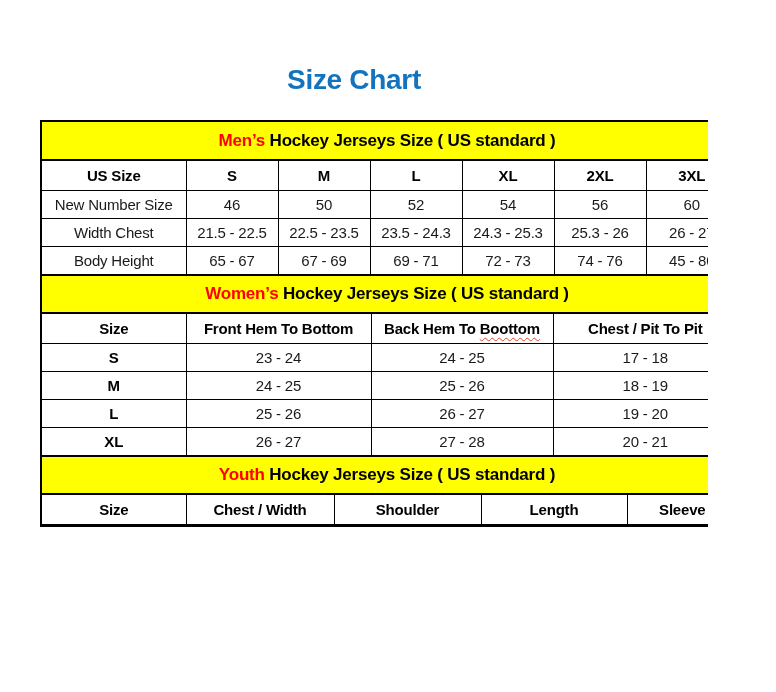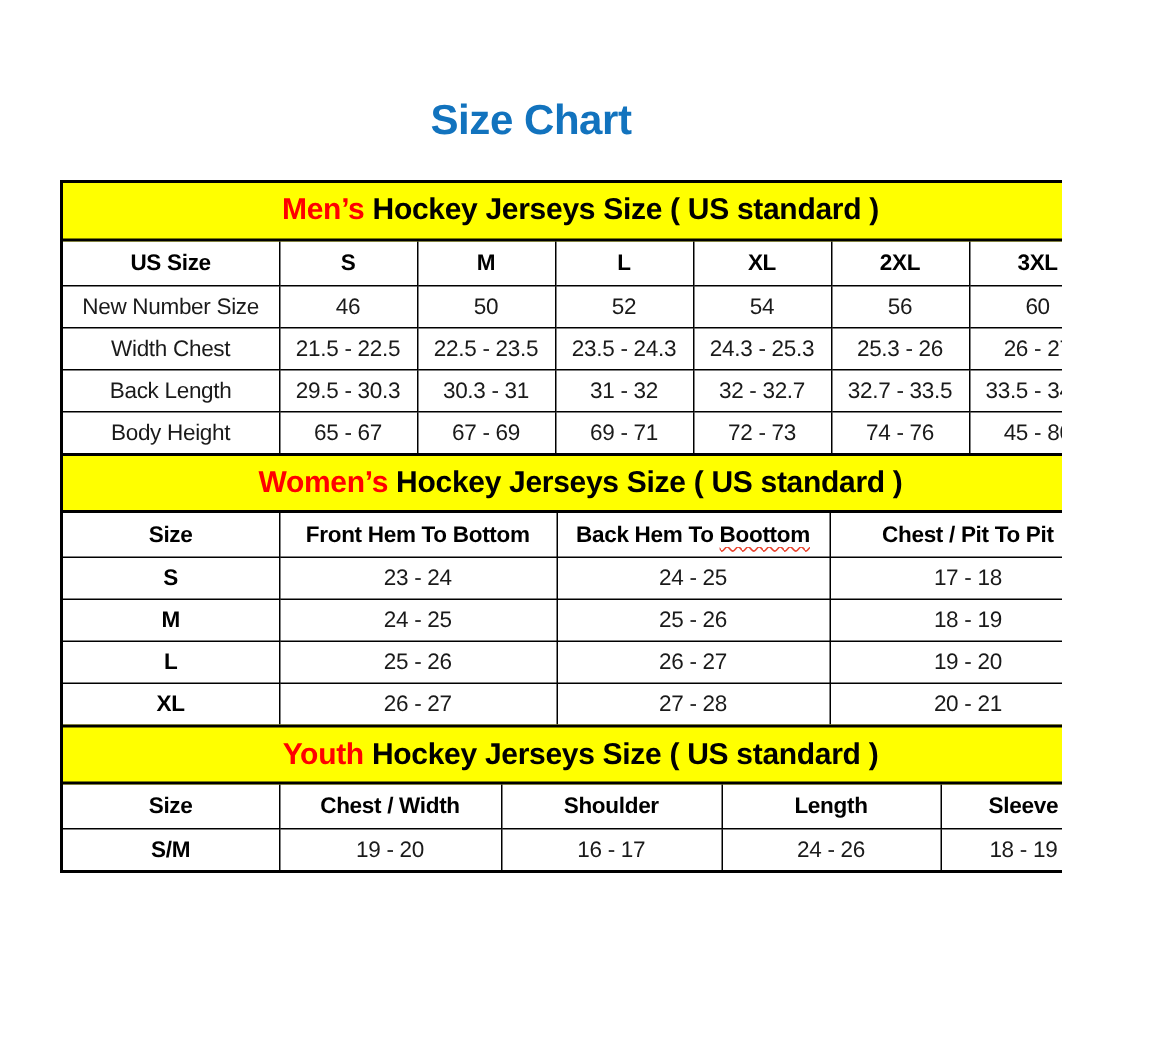--- a/index.html
+++ b/index.html
@@ -21,21 +21,21 @@
     position: absolute; top: 120px; left: 40px; width: 694px;
     border: 2px solid #000000;
     background: #ffffff;
   }
   .banner {
     background: #ffff00;
     border-top: 2px solid #000000;
     border-bottom: 2px solid #000000;
     height: 40px;
     display: flex; align-items: center; justify-content: center;
-    font-weight: 700; font-size: 20px; color: #000000;
+    font-weight: 700; font-size: 17px; color: #000000;
     letter-spacing: -0.2px;
     white-space: pre;
   }
   .banner:first-child { border-top: none; height: 39px; }
   .hl { color: #ff0000; }
   table { border-collapse: collapse; table-layout: fixed; width: 100%; }
   th, td {
     border-right: 1px solid #000000;
     border-bottom: 1px solid #000000;
     text-align: center; vertical-align: middle;
@@ -100,29 +100,20 @@
           <tr>
             <td class="rowlabel">Width Chest</td>
             <td>21.5 - 22.5</td>
             <td>22.5 - 23.5</td>
             <td>23.5 - 24.3</td>
             <td>24.3 - 25.3</td>
             <td>25.3 - 26</td>
             <td>26 - 27</td>
           </tr>
           <tr>
-            <td class="rowlabel">Back Length</td>
-            <td>29.5 - 30.3</td>
-            <td>30.3 - 31</td>
-            <td>31 - 32</td>
-            <td>32 - 32.7</td>
-            <td>32.7 - 33.5</td>
-            <td>33.5 - 34.6</td>
-          </tr>
-          <tr>
             <td class="rowlabel">Body Height</td>
             <td>65 - 67</td>
             <td>67 - 69</td>
             <td>69 - 71</td>
             <td>72 - 73</td>
             <td>74 - 76</td>
             <td>45 - 80</td>
           </tr>
         </tbody>
       </table>
@@ -181,23 +172,16 @@
         <thead>
           <tr>
             <th><span>Size</span></th>
             <th><span>Chest / Width</span></th>
             <th><span>Shoulder</span></th>
             <th><span>Length</span></th>
             <th><span>Sleeve</span></th>
           </tr>
         </thead>
         <tbody>
-          <tr>
-            <td class="rowlabel">S/M</td>
-            <td>19 - 20</td>
-            <td>16 - 17</td>
-            <td>24 - 26</td>
-            <td>18 - 19</td>
-          </tr>
         </tbody>
       </table>
     </div>
 </div>
 
 </body></html>

